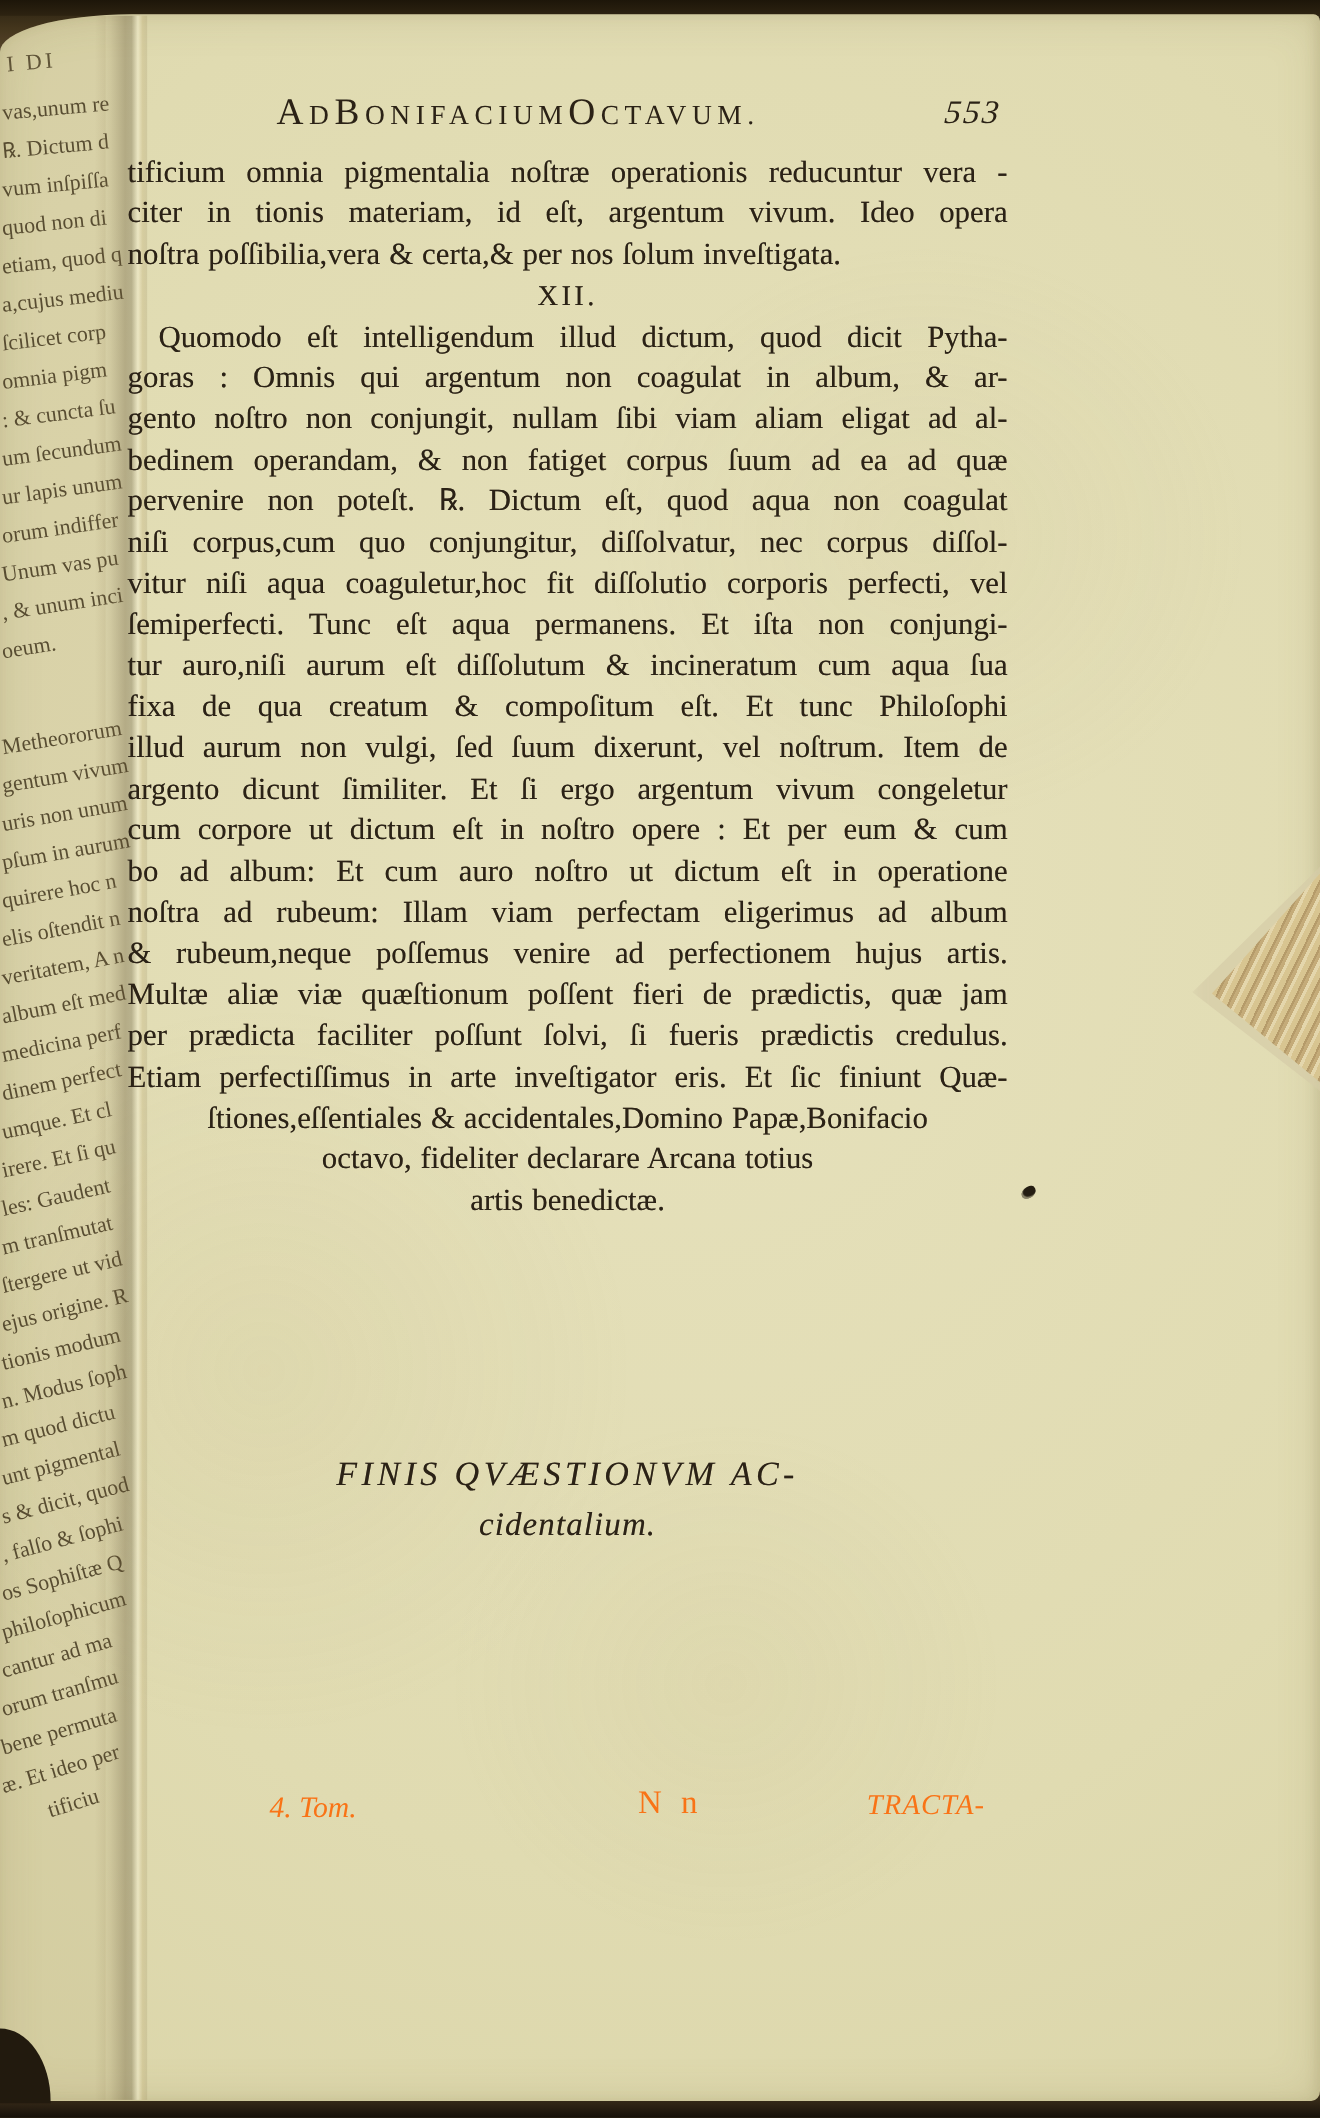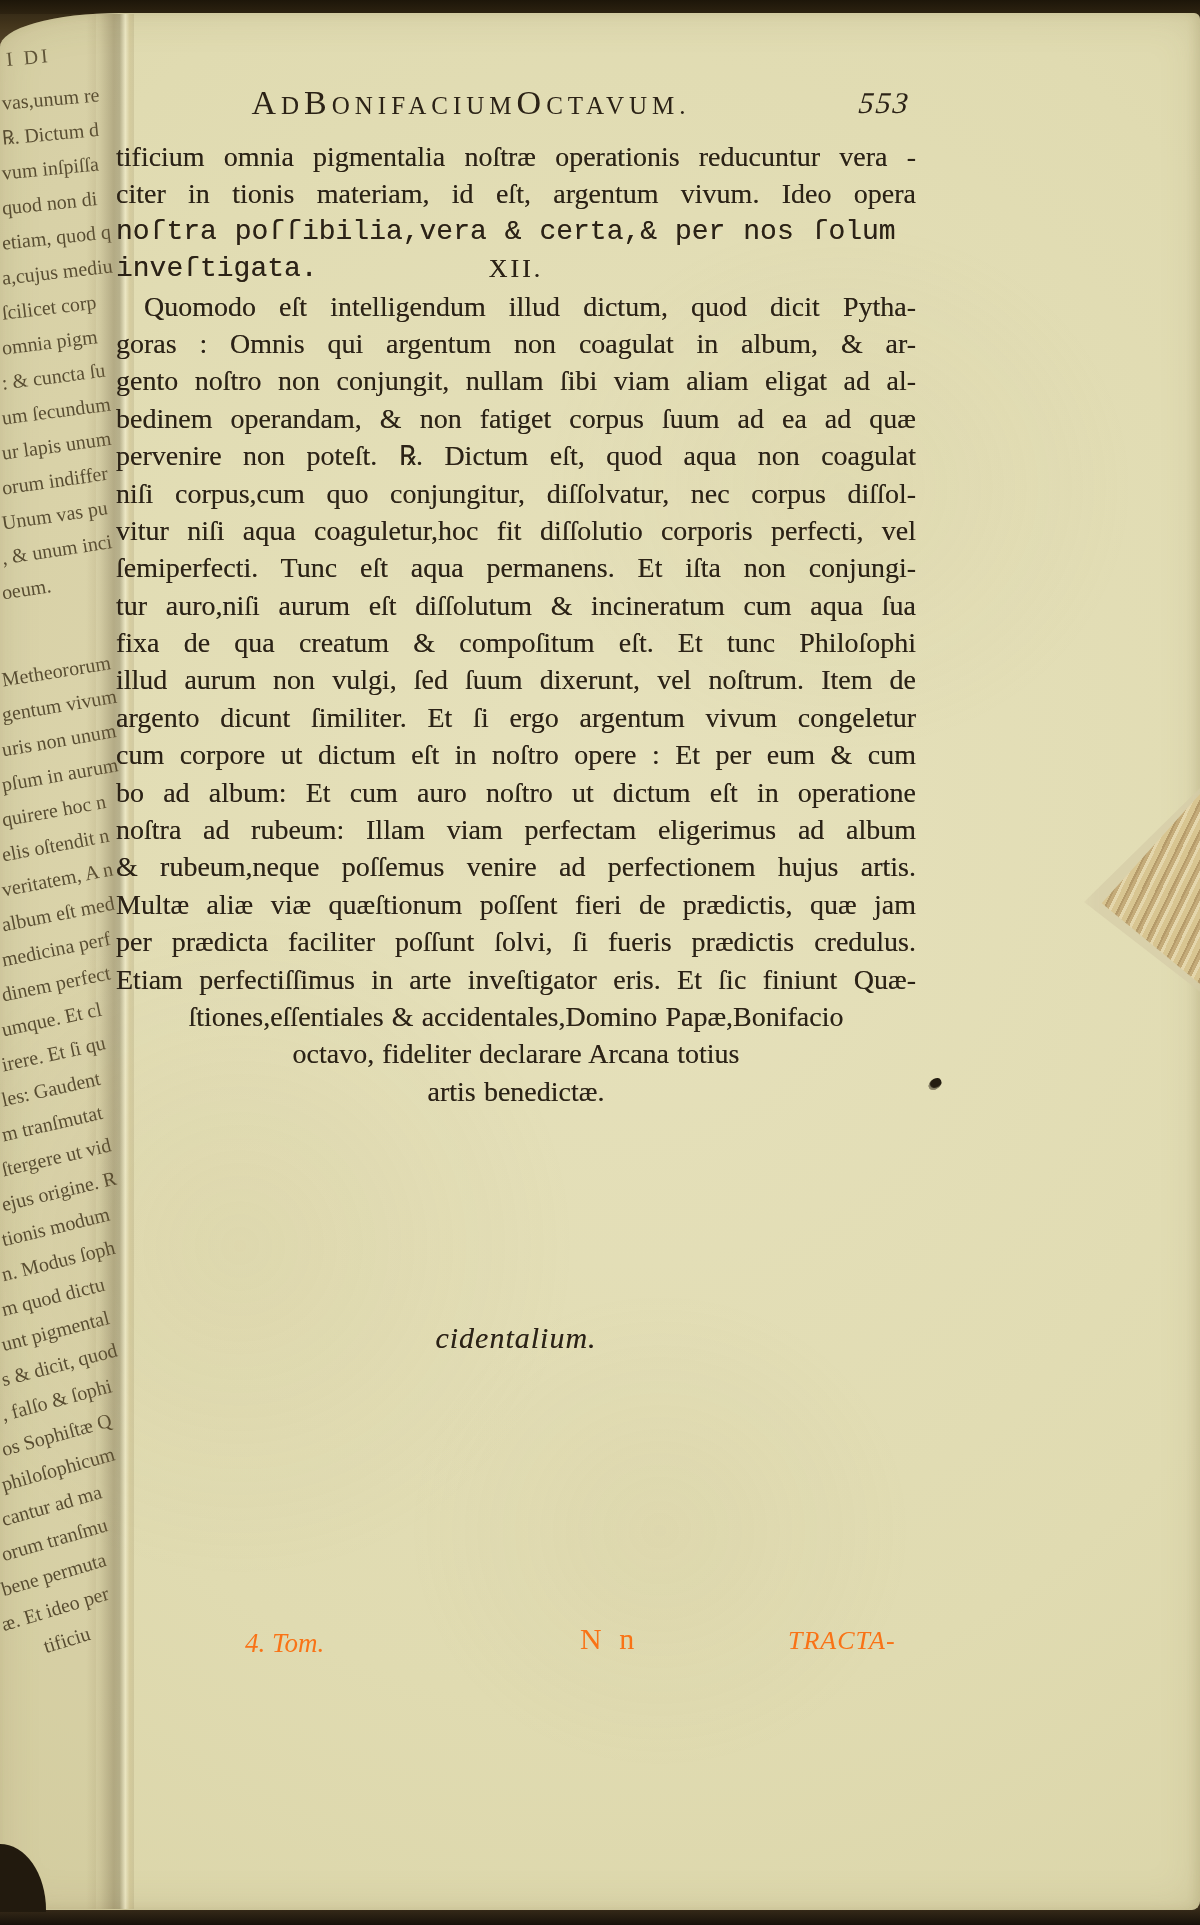--- a/index.html
+++ b/index.html
@@ -69,21 +69,21 @@
   .page-number {
     position:absolute; right:6px; top:2px; font-size:30px; font-style:italic;
     letter-spacing:2px; transform:skewX(-6deg);
   }
   .body-lines { margin-top:10px; }
   .line {
     height:37.4px; line-height:37.4px; font-size:28px;
     text-align:justify; text-align-last:justify; word-spacing:.04em;
     text-shadow:0 0 .5px rgba(43,34,24,.55);
   }
-  .line.plain { text-align:left; text-align-last:left;font-family:Liberation Mono, monospace; }
+  .line.plain { text-align:left; text-align-last:left; }
   .line.center { text-align:center; text-align-last:center; }
   .line.heading { text-align:center; text-align-last:center; font-size:26px; letter-spacing:3px; }
   .line.indent { padding-left:28px; }
   
   .finis { position:absolute; left:116px; top:1316px; width:800px; text-align:center;
     color:#2b2216; z-index:4; }
   .finis-line1 { font-style:italic; font-size:31px; letter-spacing:4px; line-height:48px;
     text-shadow:0 0 .5px rgba(43,34,24,.5); }
   .finis-line2 { font-style:italic; font-size:30px; letter-spacing:1px; line-height:44px;
     text-shadow:0 0 .5px rgba(43,34,24,.5); }
@@ -222,20 +222,21 @@
         <div class="line justify">Multæ aliæ viæ quæſtionum poſſent fieri de prædictis, quæ jam</div>
         <div class="line justify">per prædicta faciliter poſſunt ſolvi, ſi fueris prædictis credulus.</div>
         <div class="line justify">Etiam perfectiſſimus in arte inveſtigator eris. Et ſic finiunt Quæ-</div>
         <div class="line center">ſtiones,eſſentiales &amp; accidentales,Domino Papæ,Bonifacio</div>
         <div class="line center">octavo, fideliter declarare Arcana totius</div>
         <div class="line center">artis benedictæ.</div>
       </div>
   </div>
 
   <div class="finis">
+    <div class="finis-line1">FINIS QVÆSTIONVM AC-</div>
     <div class="finis-line2">cidentalium.</div>
   </div>
 
   <div class="footer-row">
     <span class="tome">4. Tom.</span>
     <span class="sig">N n</span>
     <span class="catchword">TRACTA-</span>
   </div>
 
   <div class="ink-blot"></div>

